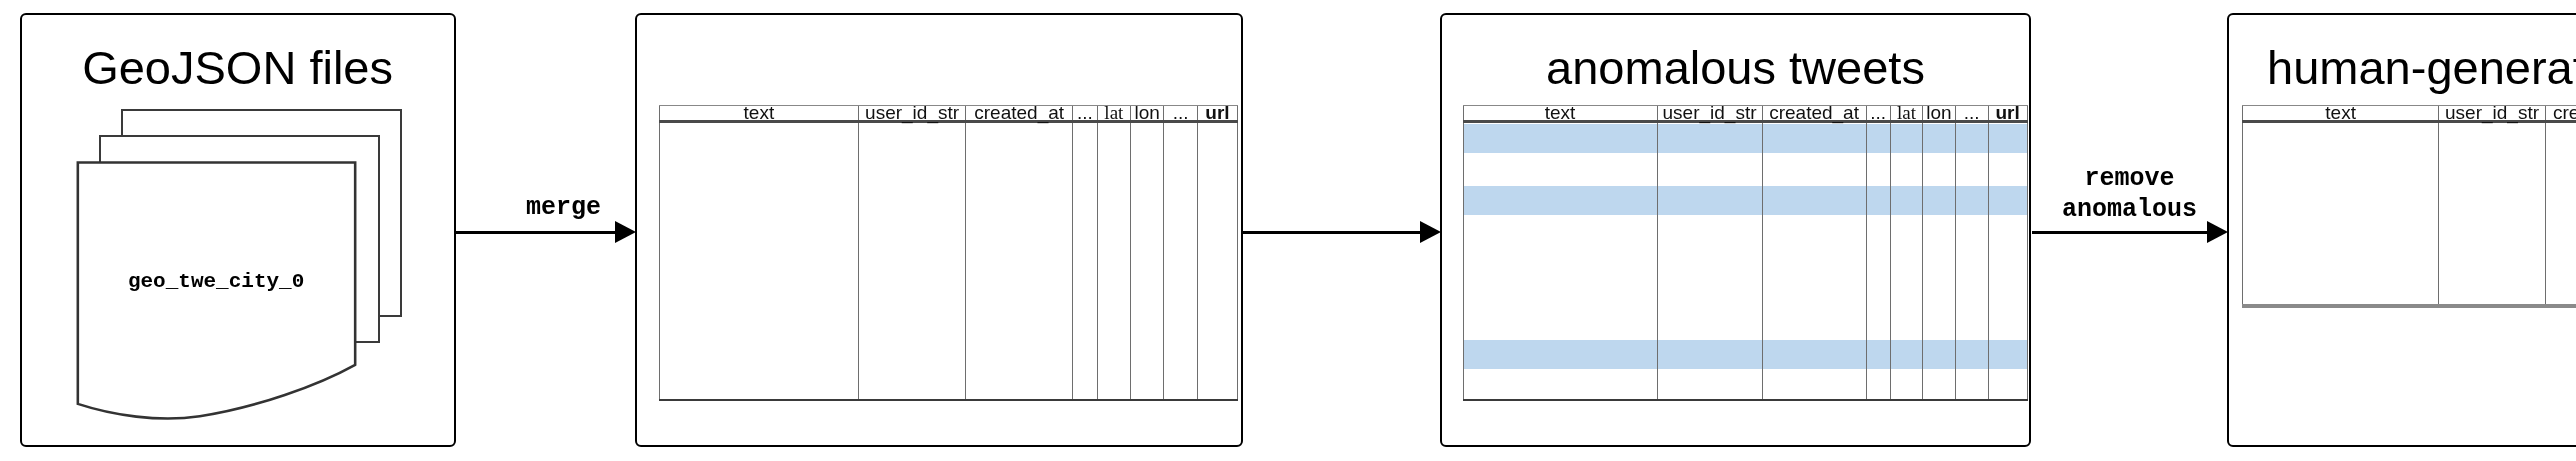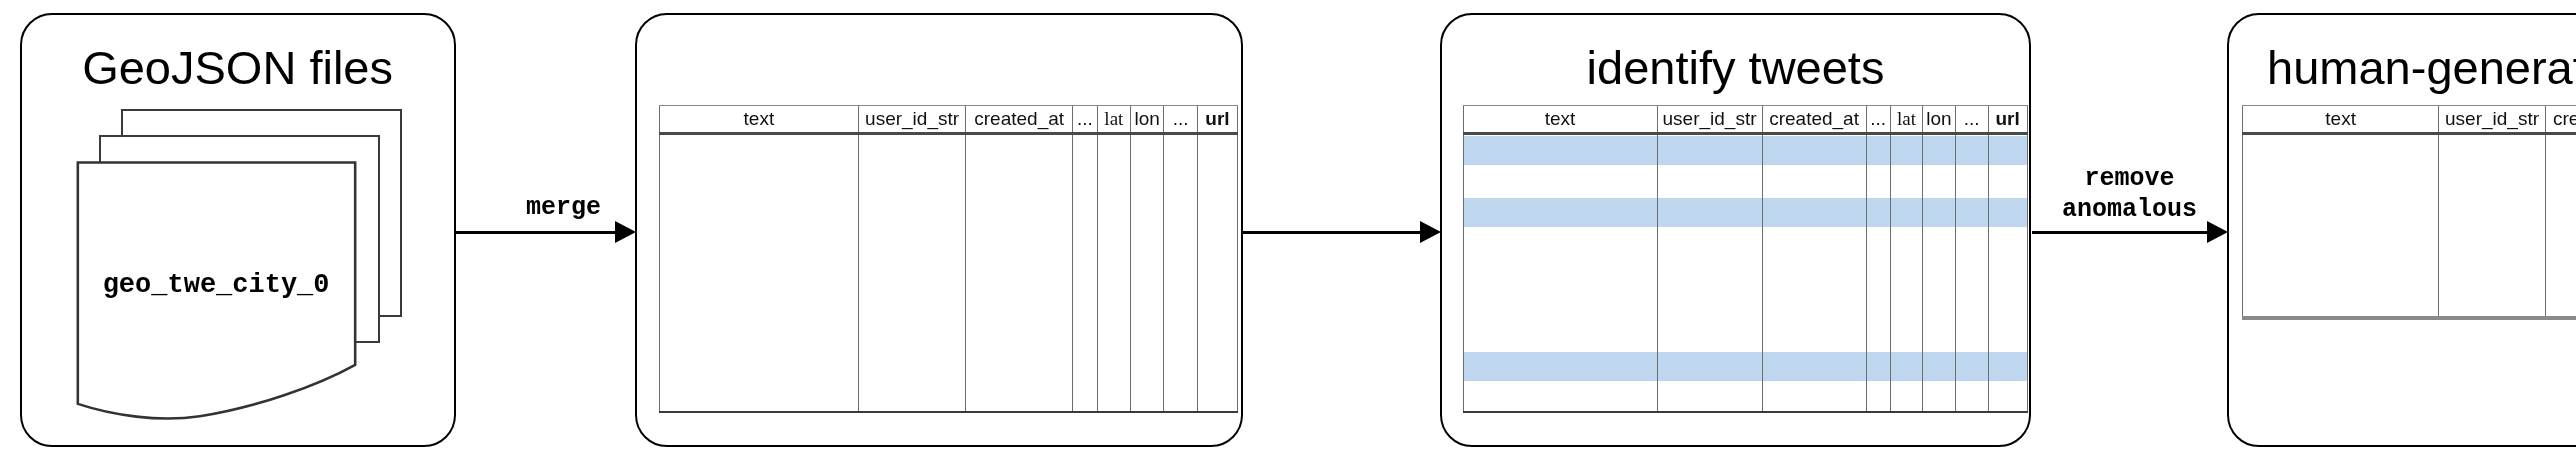--- a/index.html
+++ b/index.html
@@ -2,34 +2,34 @@
 <html style="font-size:8.2px"><head>
 <meta charset="utf-8">
 <style>
   html,body{margin:0;padding:0;background:#ffffff;}
   *{box-sizing:border-box;}
   #canvas{position:relative;width:2842px;height:461px;background:#ffffff;overflow:hidden;
           font-family:"Liberation Sans",sans-serif;color:#000;}
 
   
   .stage-box{position:absolute;top:13.4px;height:434px;background:#fff;
-             border:2.6px solid #000;border-radius:32px;}
+             border:2.6px solid #000;border-radius:6px;}
   .stage-title{position:absolute;left:0;right:0;top:27px;text-align:center;
                font-size:47px;line-height:1.1;color:#000;white-space:nowrap;}
 
   
   .doc-page{position:absolute;width:281px;height:208px;background:#fff;border:2.6px solid #3a3a3a;}
   .doc-front{position:absolute;width:281px;height:265px;}
   .doc-front svg{display:block;}
   .doc-label{position:absolute;left:0;right:0;top:109px;text-align:center;
-             font-family:"Liberation Mono",monospace;font-weight:bold;font-size:27px;color:#000;}
+             font-family:"Liberation Mono",monospace;font-weight:bold;font-size:21px;color:#000;}
 
   
   .ttable{position:absolute;}
-  .thead{display:flex;height:30px;border-top:1.5px solid #888;border-bottom:3.6px solid #4a4a4a;}
+  .thead{display:flex;height:18px;border-top:1.5px solid #888;border-bottom:3.6px solid #4a4a4a;}
   .thead .cell{display:flex;align-items:center;justify-content:center;
                font-size:19px;color:#111;white-space:nowrap;overflow:visible;
                border-right:1.5px solid #6e6e6e;}
   .thead .cell:first-child{border-left:1.5px solid #6e6e6e;}
   .tbody{position:relative;width:100%;}
   .tbody .cols{position:absolute;inset:0;display:flex;}
   .tbody .cols .col{border-right:1.5px solid #6e6e6e;height:100%;}
   .tbody .cols .col:first-child{border-left:1.5px solid #6e6e6e;}
   .bottom-dark{border-bottom:2.6px solid #3a3a3a;}
   .bottom-gray{border-bottom:4.6px solid #8a8a8a;}
@@ -92,21 +92,21 @@
             <div class="col c7"></div>
         </div>
       </div>
     </div>
   </div>
 
   <div class="arrow-line" style="left:1243px;width:178px;"></div>
   <div class="arrow-head" style="left:1420px;"></div>
 
   <div class="stage-box" style="left:1440px;width:591px;">
-    <div class="stage-title">identify tweets</div>
+    <div class="stage-title">anomalous tweets</div>
     <div class="ttable" style="left:20.6px;top:90px;width:565px;">
       <div class="thead">
         <div class="cell c0">text</div>
         <div class="cell c1">user_id_str</div>
         <div class="cell c2">created_at</div>
         <div class="cell c3">...</div>
         <div class="cell c4">lat</div>
         <div class="cell c5">lon</div>
         <div class="cell c6">...</div>
         <div class="cell c7">url</div>

